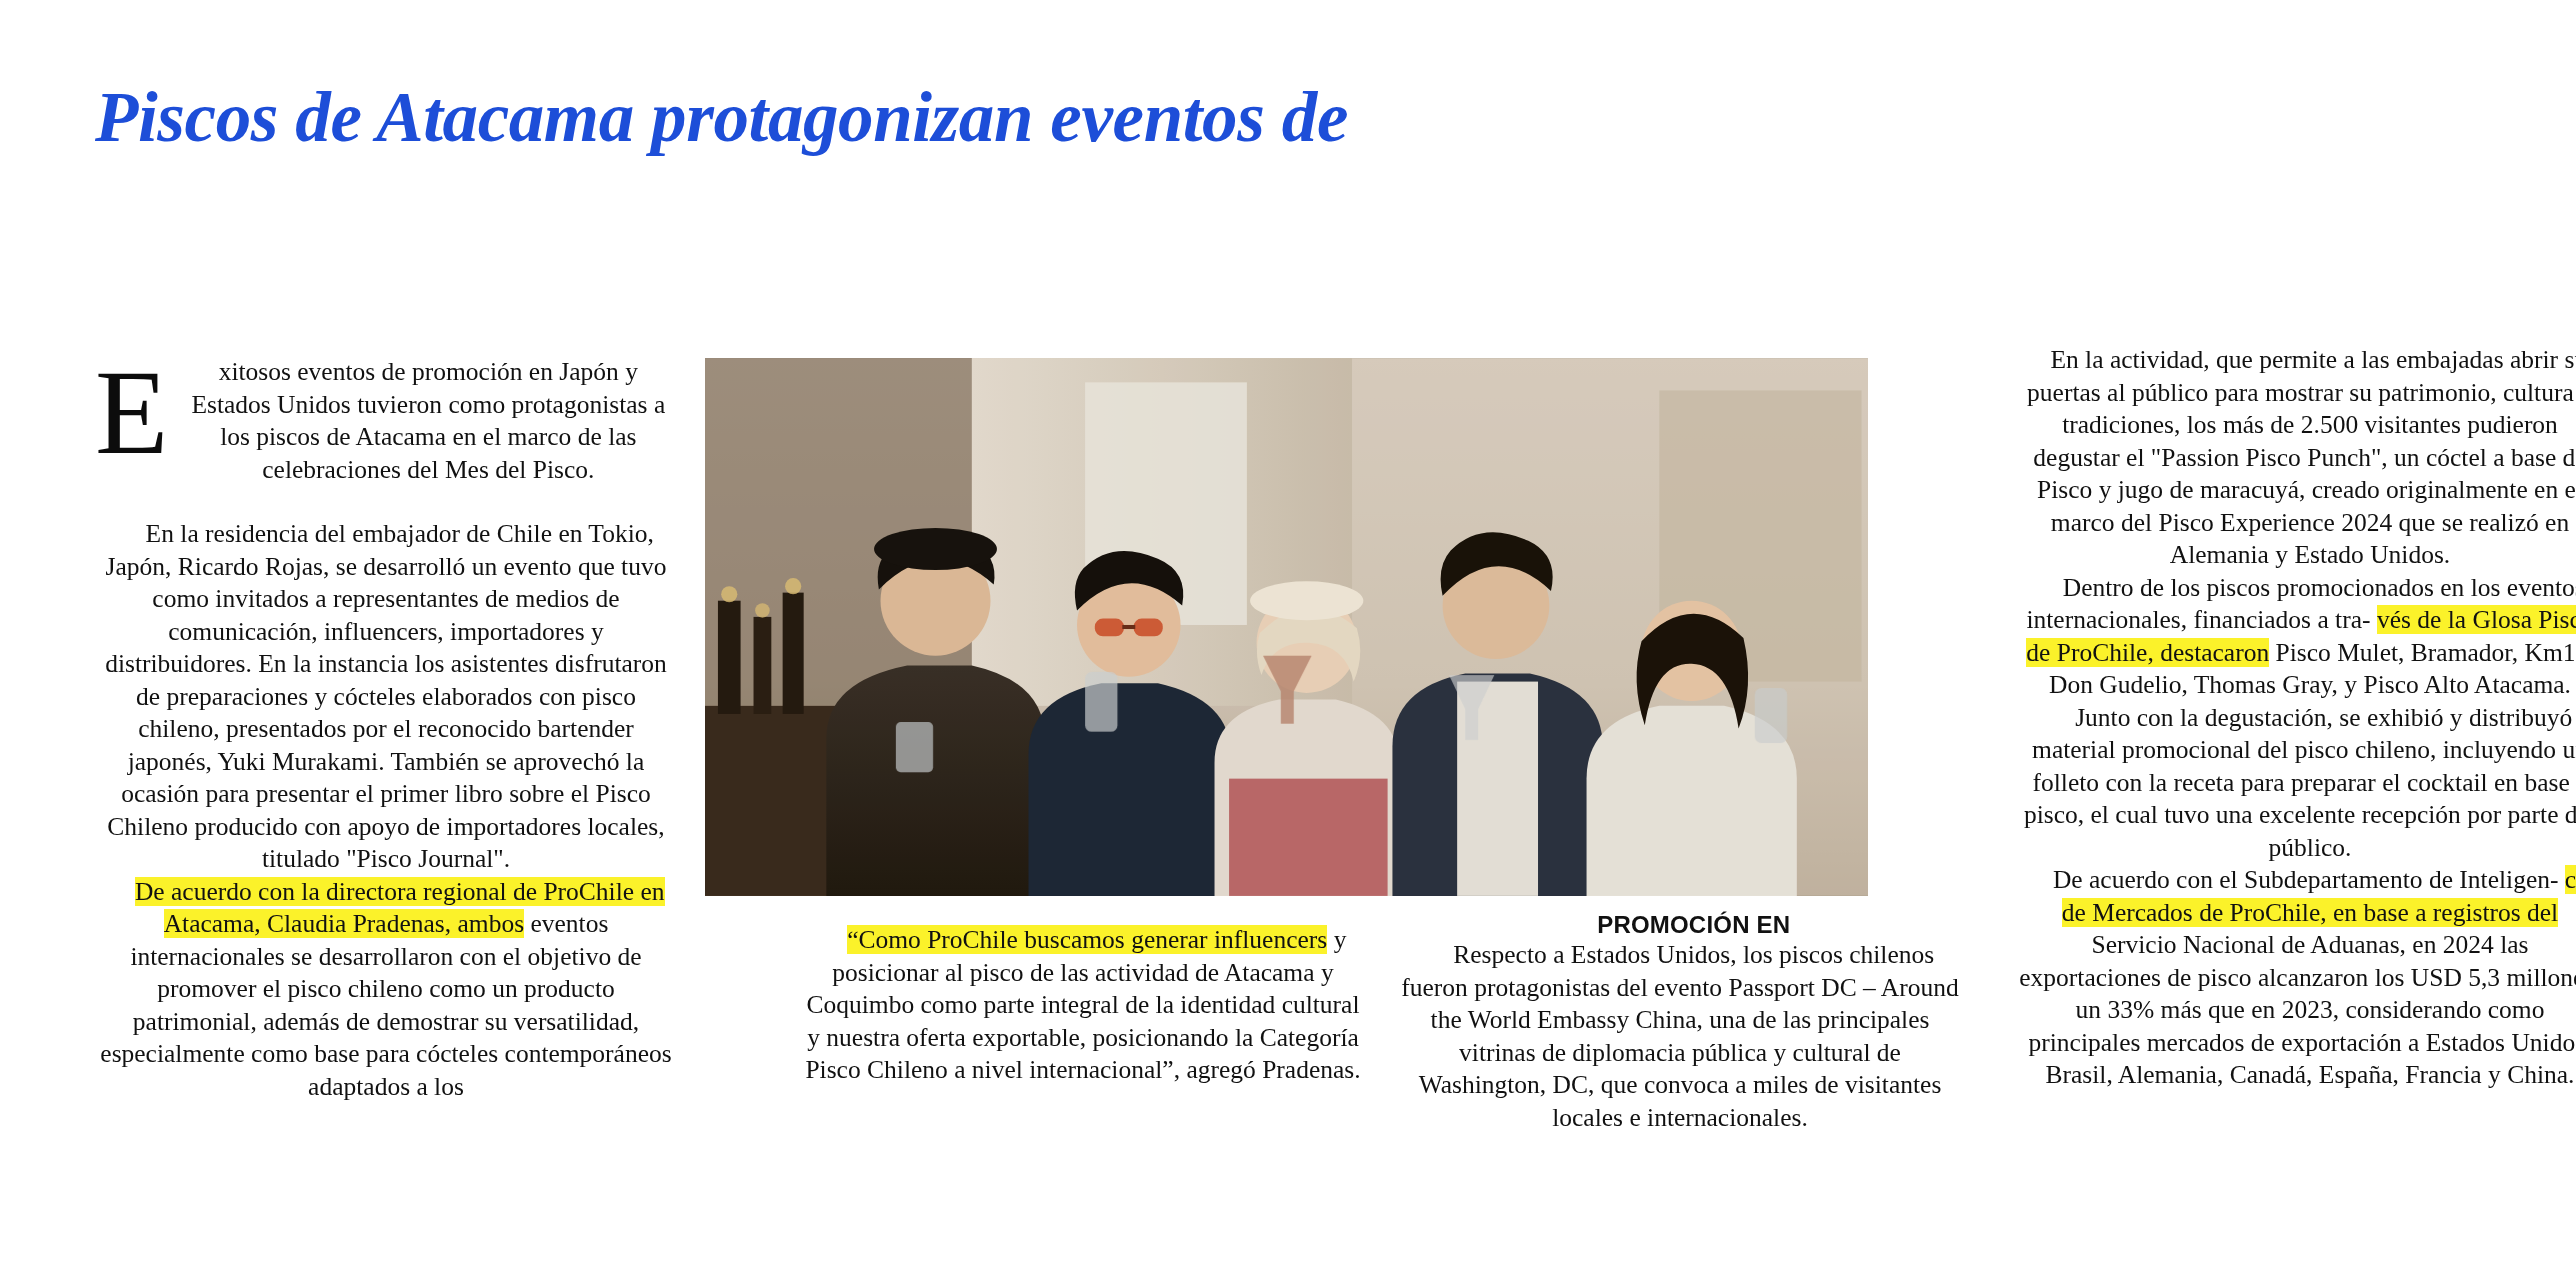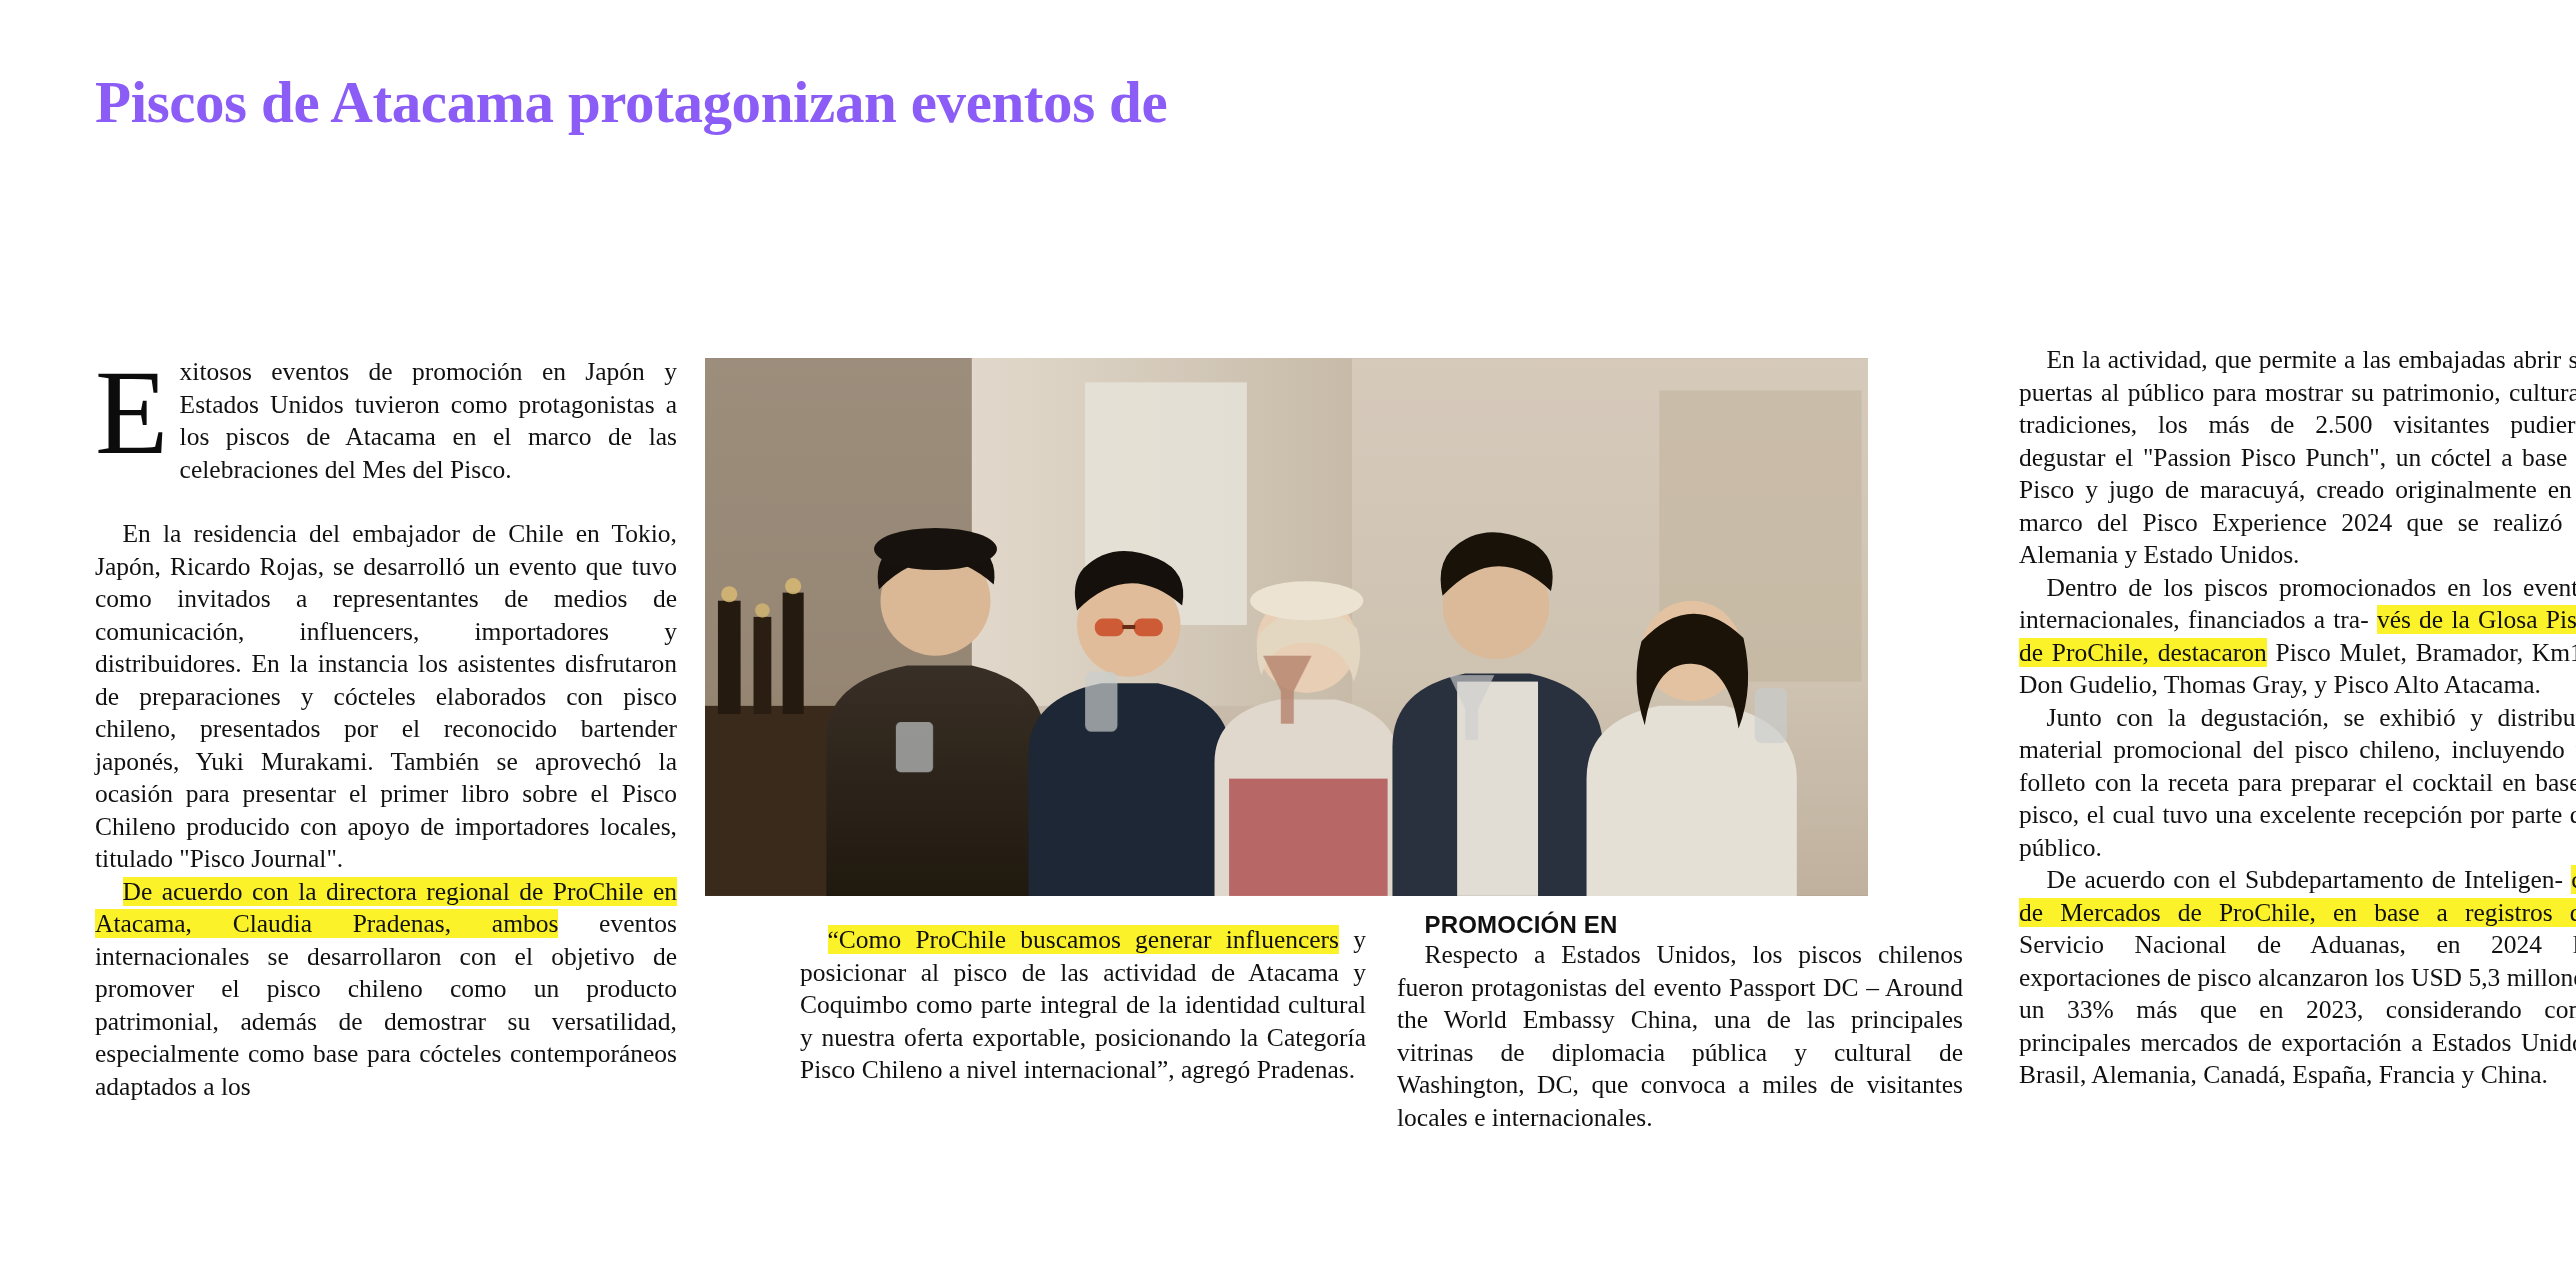--- a/index.html
+++ b/index.html
@@ -20,25 +20,26 @@
     height: 1268px;
     box-sizing: border-box;
     padding: 0;
   }
   .headline {
     position: absolute;
     left: 95px;
     top: 31px;
     width: 2393px;
     font-family: "Liberation Serif", serif;
-    font-size: 59px;
+    font-size: 71px;
     line-height: 1.08;
     font-weight: 700;
     letter-spacing: -0.4px;
-    color: #8b5cf6;
+    color: #1d4ed8;
+    font-style: italic;
   }
   .headline .line {
     display: block;
     white-space: nowrap;
   }
   .columns {
     position: absolute;
     left: 95px;
     top: 356px;
     width: 2393px;
@@ -54,20 +55,21 @@
     hyphens: auto;
   }
   .col-left  { left: 0px;    width: 582px; }
   .col-mid   { left: 705px;  width: 566px; }
   .col-right { left: 1302px; width: 566px; }
   .col-far   { left: 1924px; width: 582px; }
 
   .col p {
     margin: 0;
     text-indent: 27.5px;
+    text-align: center;
   }
   .col p.first {
     text-indent: 0;
   }
   .dropcap-para {
     position: relative;
     min-height: 162px;
   }
   .dropcap {
     float: left;

